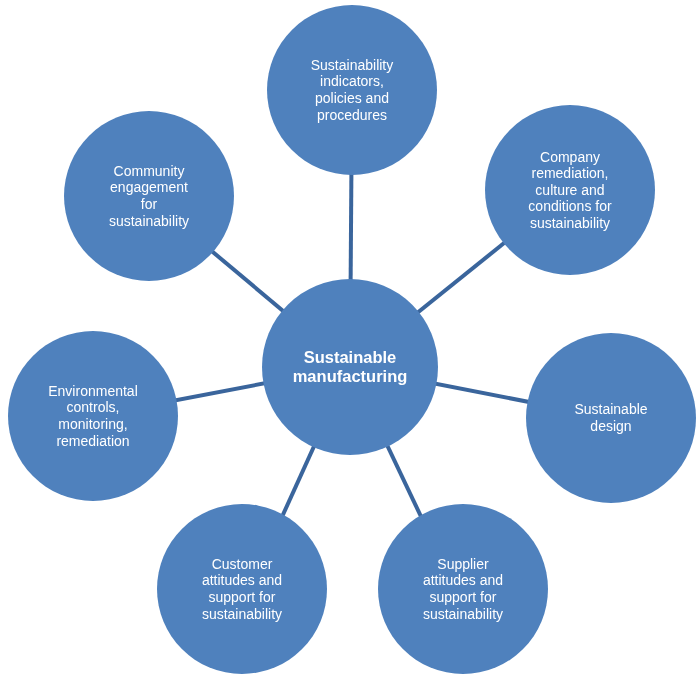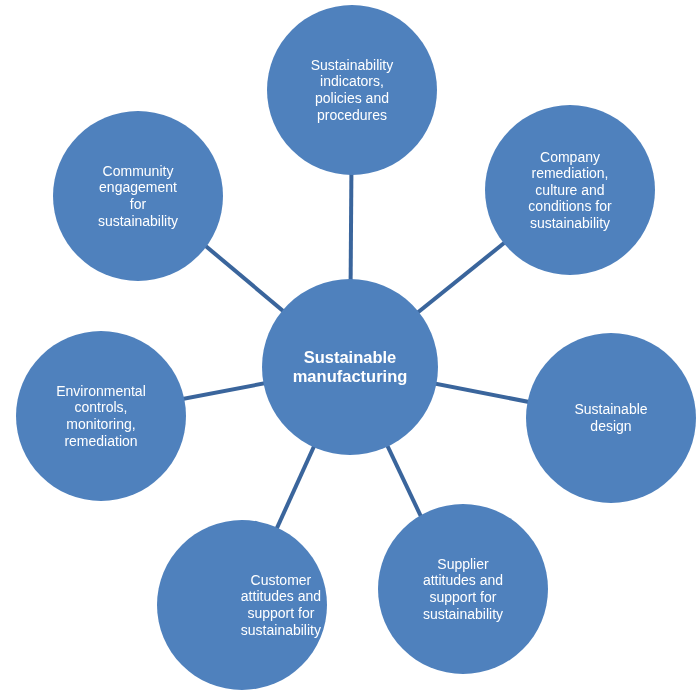--- a/index.html
+++ b/index.html
@@ -43,25 +43,25 @@
     line-height: 1.18;
     padding: 0 6px;
   }
   .node.hub .node-label {
     font-weight: bold;
     font-size: 16.5px;
   }
   
   .node.hub         { left: 262px; top: 279px; width: 176px; height: 176px; }
   .node.n-top       { left: 267px; top:   5px; width: 170px; height: 170px; }
-  .node.n-topleft   { left:  53px; top: 111px; width: 170px; height: 170px; }
+  .node.n-topleft   { left:  64px; top: 111px; width: 170px; height: 170px; }
   .node.n-topright  { left: 485px; top: 105px; width: 170px; height: 170px; }
-  .node.n-left      { left:   16px; top: 331px; width: 170px; height: 170px; }
+  .node.n-left      { left:   8px; top: 331px; width: 170px; height: 170px; }
   .node.n-right     { left: 526px; top: 333px; width: 170px; height: 170px; }
-  .node.n-botleft   { left: 157px; top: 520px; width: 170px; height: 170px; justify-content: flex-end; }
+  .node.n-botleft   { left: 157px; top: 504px; width: 170px; height: 170px; }
   .node.n-botright  { left: 378px; top: 504px; width: 170px; height: 170px; }
 </style>
 </head>
 <body>
 
 <div class="stage">
 
   <svg class="connectors" viewBox="0 0 700 690" xmlns="http://www.w3.org/2000/svg">
     <line x1="350" y1="367" x2="352" y2="90"></line>
     <line x1="350" y1="367" x2="570" y2="190"></line>

